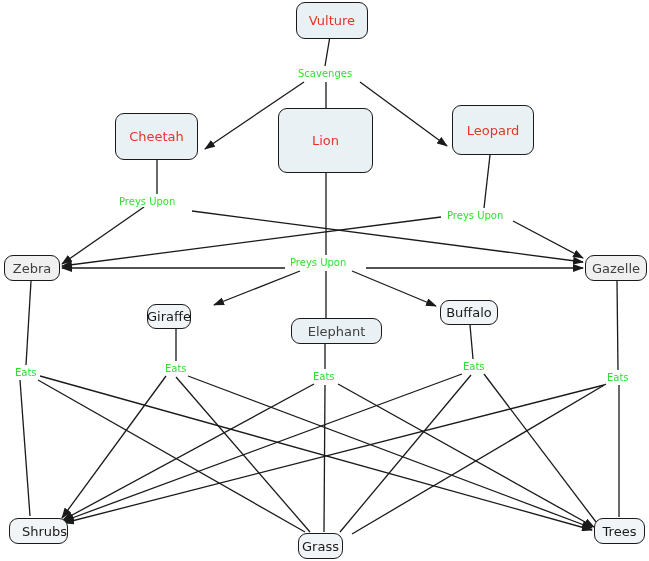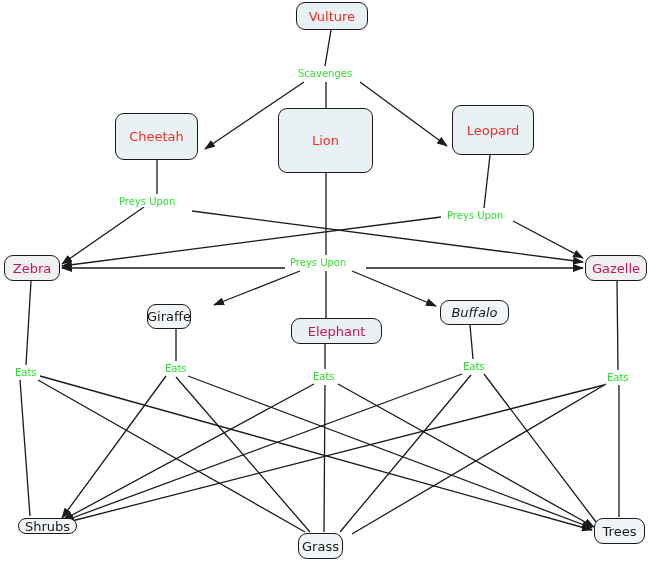--- a/index.html
+++ b/index.html
@@ -6,21 +6,21 @@
   body{font-family:"DejaVu Sans","Liberation Sans",sans-serif;}
   #stage{position:relative;width:649px;height:561px;background:#ffffff;overflow:hidden;}
   #edges{position:absolute;left:0;top:0;width:649px;height:561px;}
   .node{position:absolute;box-sizing:border-box;display:flex;align-items:center;
         justify-content:center;border:1.4px solid #1a1a1a;border-radius:9px;
         background:#eaf1f4;font-size:13px;line-height:1;white-space:nowrap;
         text-align:center;}
   .node.plain{background:#f0f0f0;}
   .node.white{background:#f2f5f7;}
   .t-red{color:#e8322a;}
-  .t-blue{color:#be185d;}
+  .t-blue{color:#404040;}
   .t-black{color:#1a1a1a;}
   .elabel{position:absolute;color:#33dd33;font-size:10px;line-height:1;
           white-space:nowrap;background:#ffffff;padding:0 2px;}
 </style>
 </head>
 <body>
 
 <div id="stage">
 
   <svg id="edges" viewBox="0 0 649 561" xmlns="http://www.w3.org/2000/svg">
@@ -63,21 +63,21 @@
         <line x1="462" y1="374" x2="64" y2="521" marker-end="url(#ah)"></line>
         <line x1="471" y1="375" x2="340" y2="532"></line>
         <line x1="484" y1="374" x2="596" y2="522"></line>
         <line x1="604" y1="385" x2="64" y2="523" marker-end="url(#ah)"></line>
         <line x1="606" y1="384" x2="352" y2="534"></line>
         <line x1="619" y1="385" x2="619" y2="517"></line>
       </g>
   </svg>
 
   <div id="node-layer">
-      <div class="node " style="left: 296px; top: 2px; width: 72px; height: 28px;">
+      <div class="node " style="left: 296px; top: 2px; width: 72px; height: 37px;">
         <span class="t-red">Vulture</span>
       </div>
       <div class="node " style="left: 115px; top: 113px; width: 83px; height: 47px;">
         <span class="t-red">Cheetah</span>
       </div>
       <div class="node " style="left: 278px; top: 108px; width: 95px; height: 65px;">
         <span class="t-red">Lion</span>
       </div>
       <div class="node " style="left: 452px; top: 105px; width: 82px; height: 50px;">
         <span class="t-red">Leopard</span>
@@ -87,24 +87,24 @@
       </div>
       <div class="node plain" style="left: 585px; top: 255px; width: 62px; height: 26px; align-items: center;">
         <span class="t-blue">Gazelle</span>
       </div>
       <div class="node white" style="left: 147px; top: 304px; width: 44px; height: 25px;">
         <span class="t-black">Giraffe</span>
       </div>
       <div class="node " style="left: 291px; top: 318px; width: 91px; height: 26px;">
         <span class="t-blue">Elephant</span>
       </div>
-      <div class="node white" style="left: 440px; top: 300px; width: 69px; height: 25px; font-style: italic;">
+      <div class="node white" style="left: 440px; top: 300px; width: 58px; height: 25px;">
         <span class="t-black">Buffalo</span>
       </div>
-      <div class="node white" style="left: 18px; top: 518px; width: 59px; height: 16px;">
+      <div class="node white" style="left: 9px; top: 518px; width: 59px; height: 26px; justify-content: flex-end;">
         <span class="t-black">Shrubs</span>
       </div>
       <div class="node white" style="left: 298px; top: 533px; width: 45px; height: 26px;">
         <span class="t-black">Grass</span>
       </div>
       <div class="node white" style="left: 594px; top: 518px; width: 51px; height: 26px;">
         <span class="t-black">Trees</span>
       </div>
     </div>
   <div id="label-layer">

